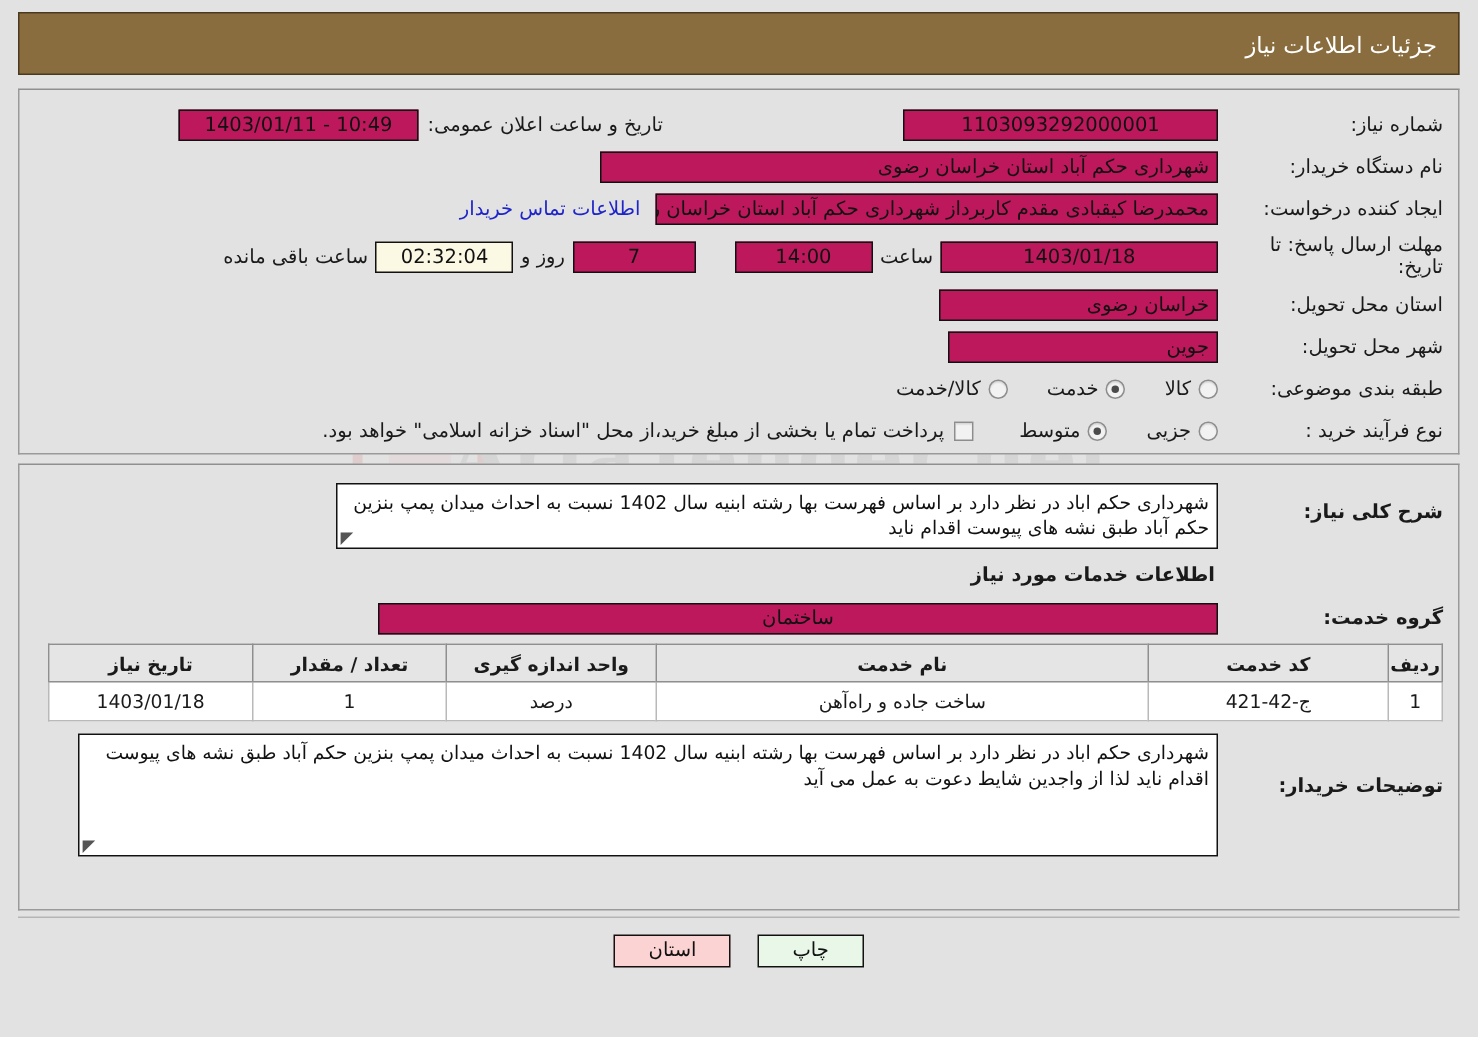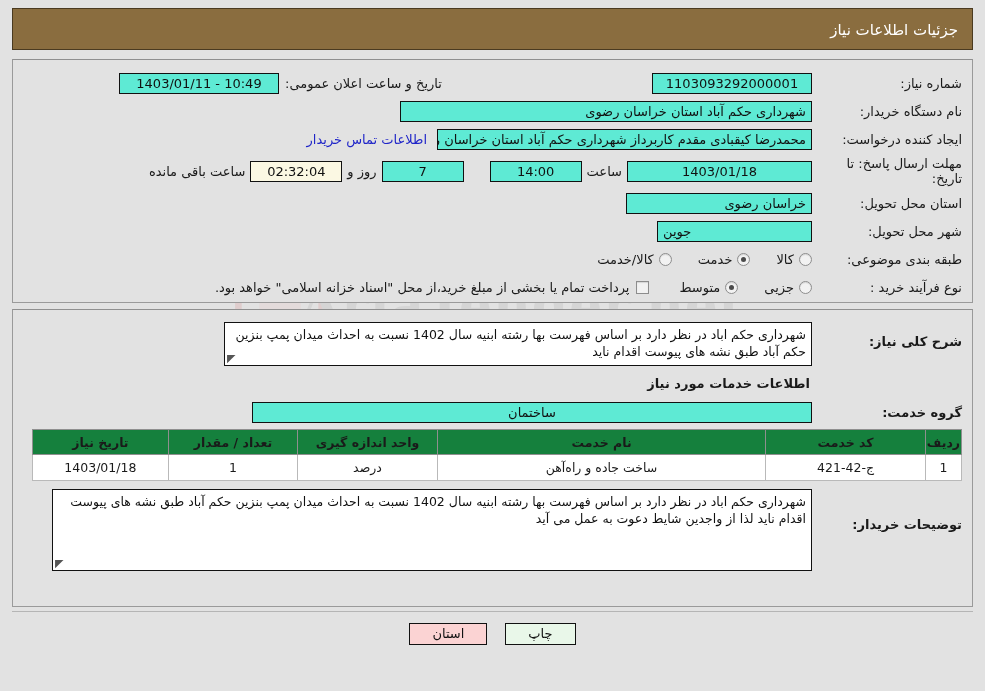--- a/index.html
+++ b/index.html
@@ -90,44 +90,44 @@
   }
   .lbl.w-right {
     width: 150px;
     padding-left: 8px;
   }
   .lbl.two-line { line-height: 15px; }
 
   
   .box {
     border: 1px solid #111;
-    background: #5eead4;
+    background: #be185d;
     height: 21px;
     line-height: 19px;
     font-size: 13px;
     color: #111;
     padding: 0 5px;
     text-align: center;
     overflow: hidden;
     white-space: nowrap;
     flex: none;
   }
   .box.ltr { direction: ltr; }
   .box.right-align { text-align: right; }
   .box.yellow { background: #fbf8e3; }
 
-  .w-need  { width: 160px; }
+  .w-need  { width: 210px; }
   .w-org   { width: 412px; text-align: right; }
   .w-user  { width: 375px; text-align: right; }
   .w-date  { width: 160px; }
   .w-time  { width: 92px; }
   .w-days  { width: 92px; }
   .w-count { width: 82px; }
   .w-prov  { width: 186px; text-align: right; }
-  .w-city  { width: 155px; text-align: left; }
+  .w-city  { width: 180px; text-align: right; }
   .w-pdate { width: 185px; }
   .w-group { width: 560px; text-align: center; }
   .spacer { flex: 1 1 auto; }
 
   .link {
     color: #1f25c8;
     font-size: 13px;
     text-decoration: none;
     cursor: pointer;
     white-space: nowrap;
@@ -214,21 +214,21 @@
 
   
   table.grid {
     width: 930px;
     border-collapse: collapse;
     margin: 6px 0 8px 0;
     background: #fff;
     font-size: 12.5px;
   }
   table.grid th {
-    background: #15803d;
+    background: #e5e5e5;
     border: 1px solid #8f8f8f;
     height: 25px;
     font-weight: bold;
     color: #1a1a1a;
     text-align: center;
     font-size: 12.5px;
   }
   table.grid td {
     border: 1px solid #b9b9b9;
     height: 26px;

